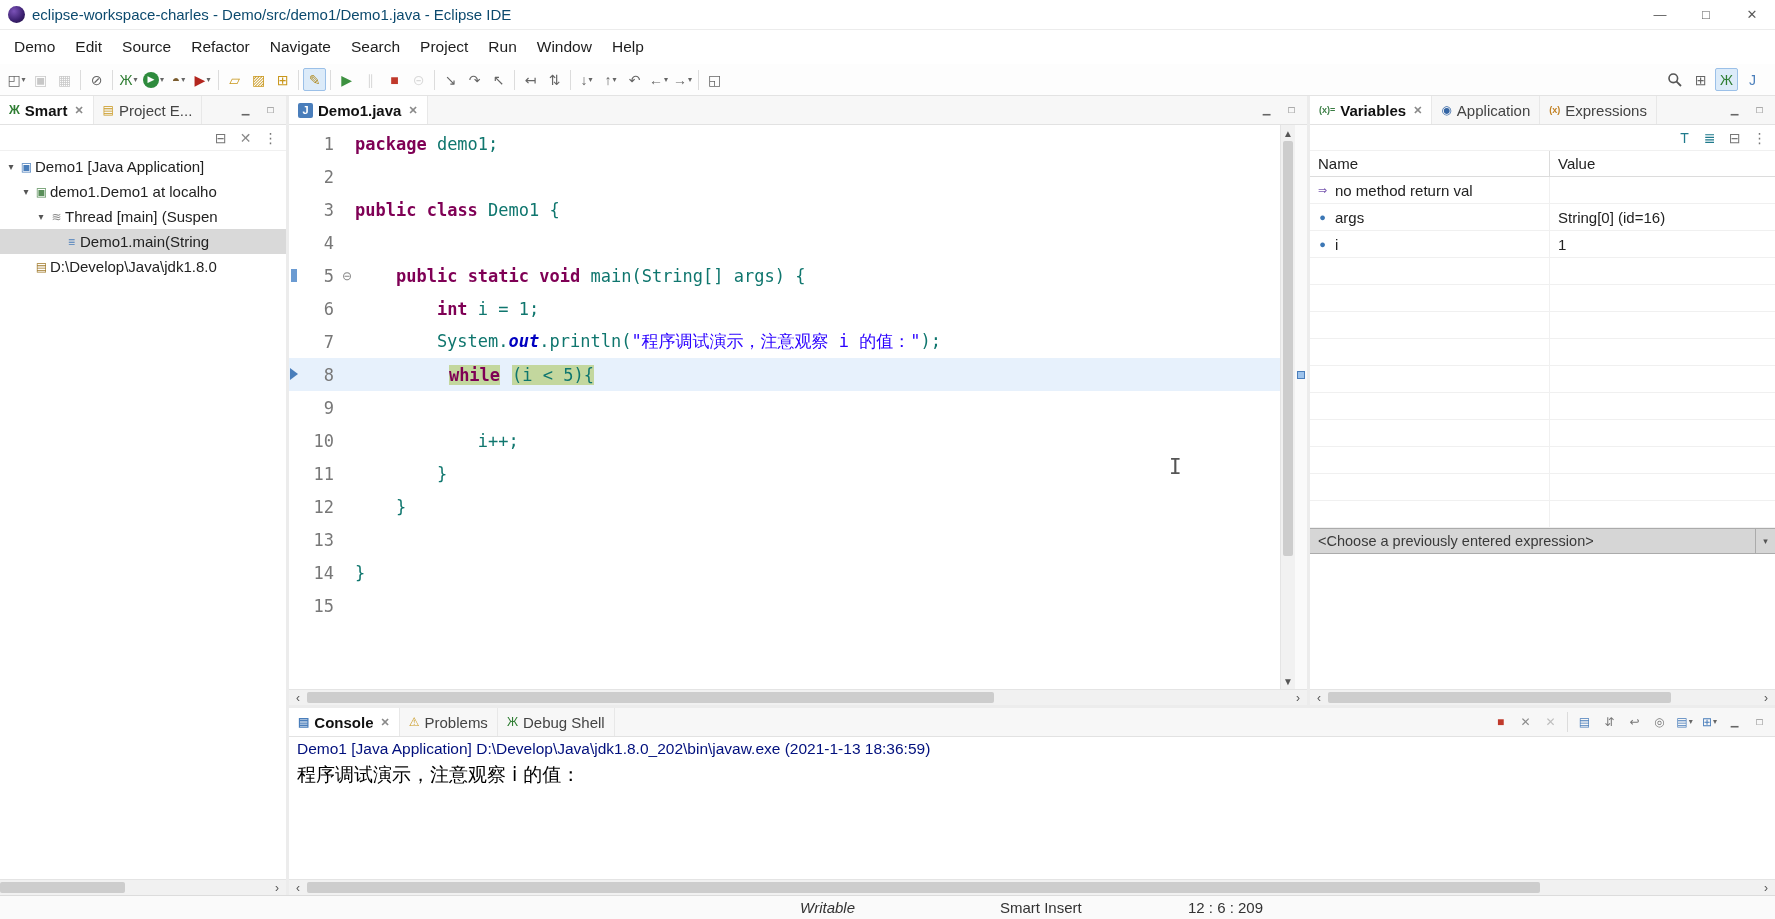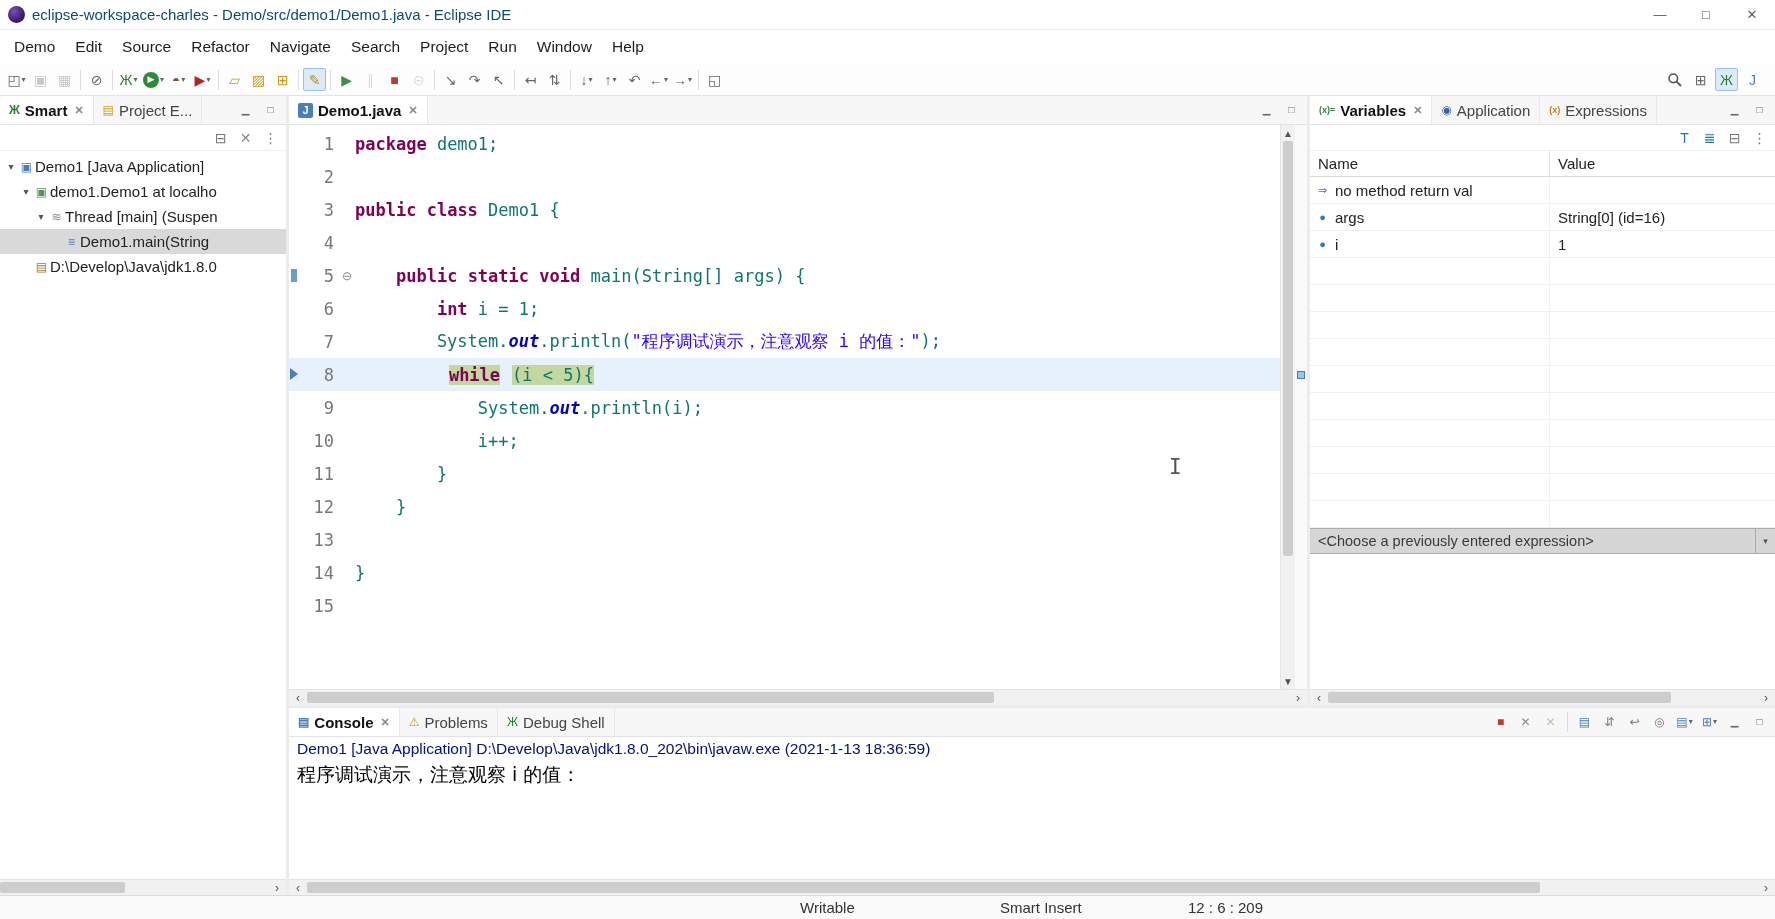--- a/index.html
+++ b/index.html
@@ -130,21 +130,21 @@
   
   .console-body { flex:1 1 auto; overflow:hidden; padding:3px 0 0 8px; }
   .console-line-info { font-size:15.5px; color:#000f7d; white-space:nowrap; margin-bottom:4px; }
   .console-line-out { font-size:19px; color:#000; white-space:nowrap;
     font-family:"DejaVu Sans", sans-serif; }
 
   
   .statusbar { height:24px; background:#fafafa; border-top:1px solid #dcdcdc;
     position:relative; font-size:15px; color:#333; }
   .sb-item { position:absolute; top:3px; white-space:nowrap; }
-  .sb-writable { left:800px; }
+  .sb-writable { left:800px;font-style:italic; }
   .sb-insert { left:1000px; }
   .sb-pos { left:1188px; }
 
   .search-svg { width:16px; height:16px; }
 </style>
 </head>
 <body>
 
 <div class="titlebar">
   <span class="app-logo"></span>
@@ -445,21 +445,20 @@
                   <span class="arrow"></span>
                 </span>
                 <span class="ln">8</span>
                 <span class="fold"></span>
                 <span class="ctext"><span class="tok-pl">        </span><span class="tok-kw ip-hl">while</span><span class="tok-pl ip-hl">(i &lt; 5){</span></span>
               </div>
               <div class="code-row">
                 <span class="lr"></span>
                 <span class="ln">9</span>
                 <span class="fold"></span>
-                <span class="ctext"><span class="tok-pl">            System.</span><span class="tok-fld">out</span><span class="tok-pl">.println(i);</span></span>
               </div>
               <div class="code-row">
                 <span class="lr"></span>
                 <span class="ln">10</span>
                 <span class="fold"></span>
                 <span class="ctext"><span class="tok-pl">            i++;</span></span>
               </div>
               <div class="code-row">
                 <span class="lr"></span>
                 <span class="ln">11</span>

